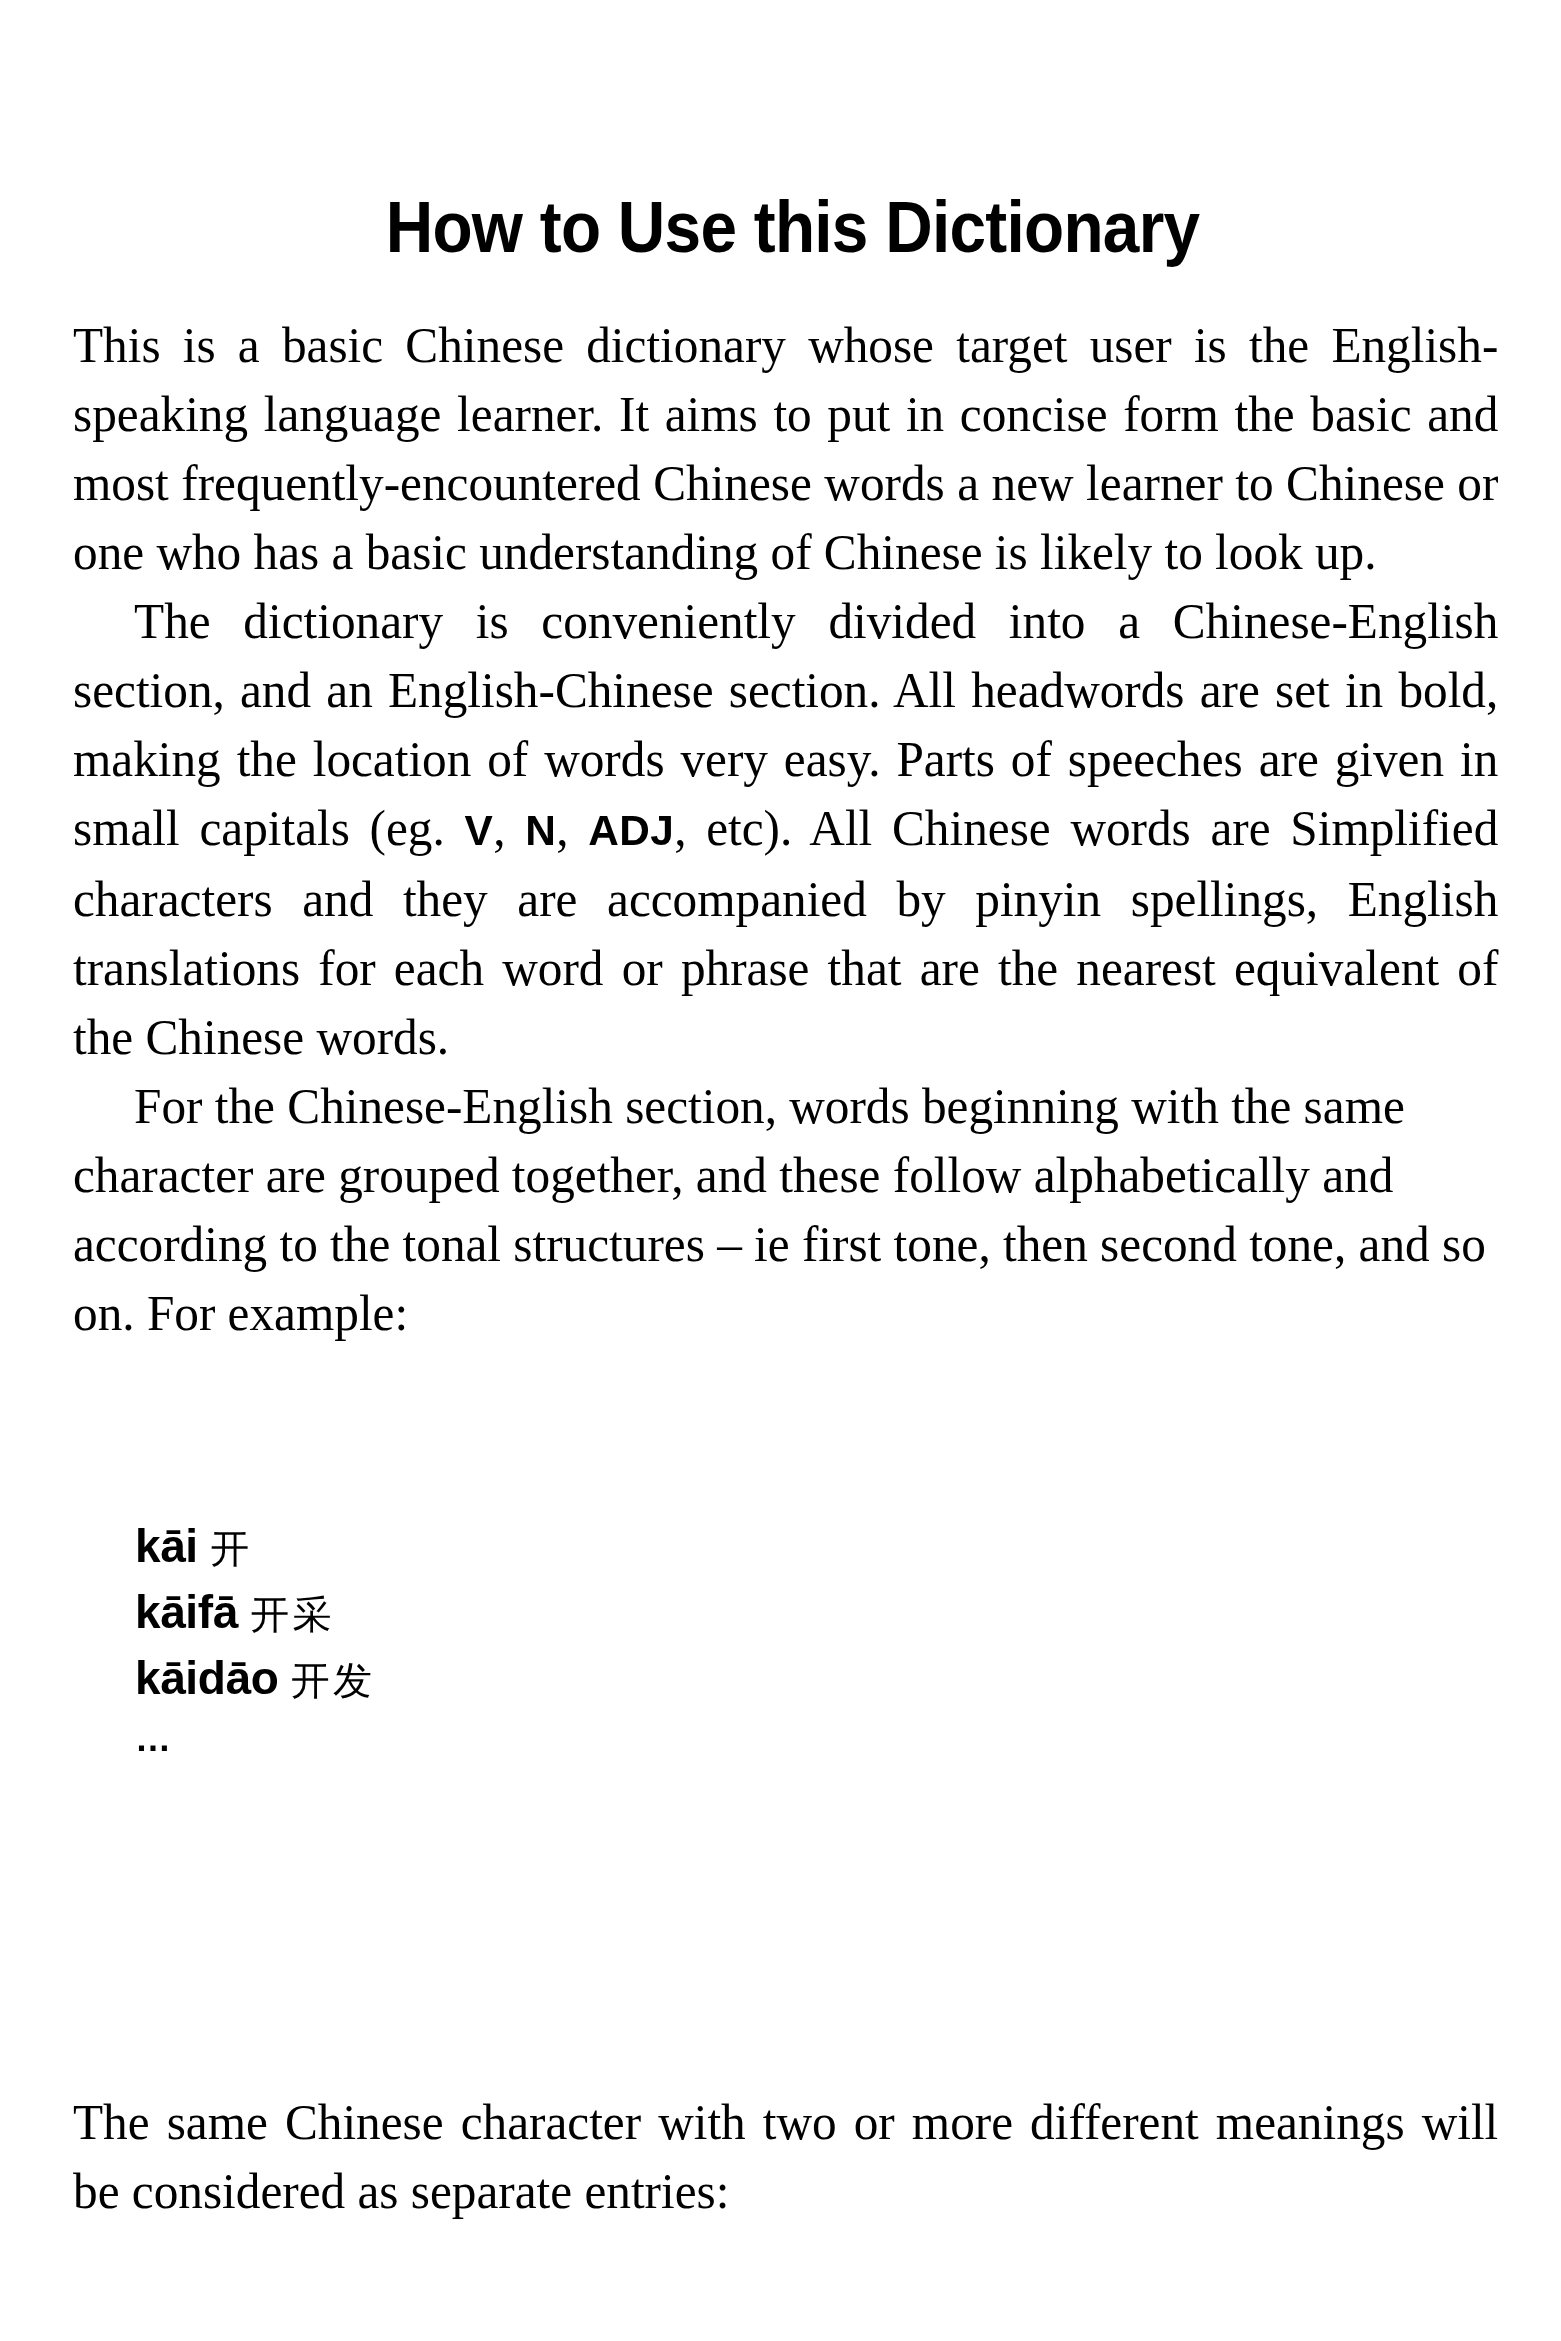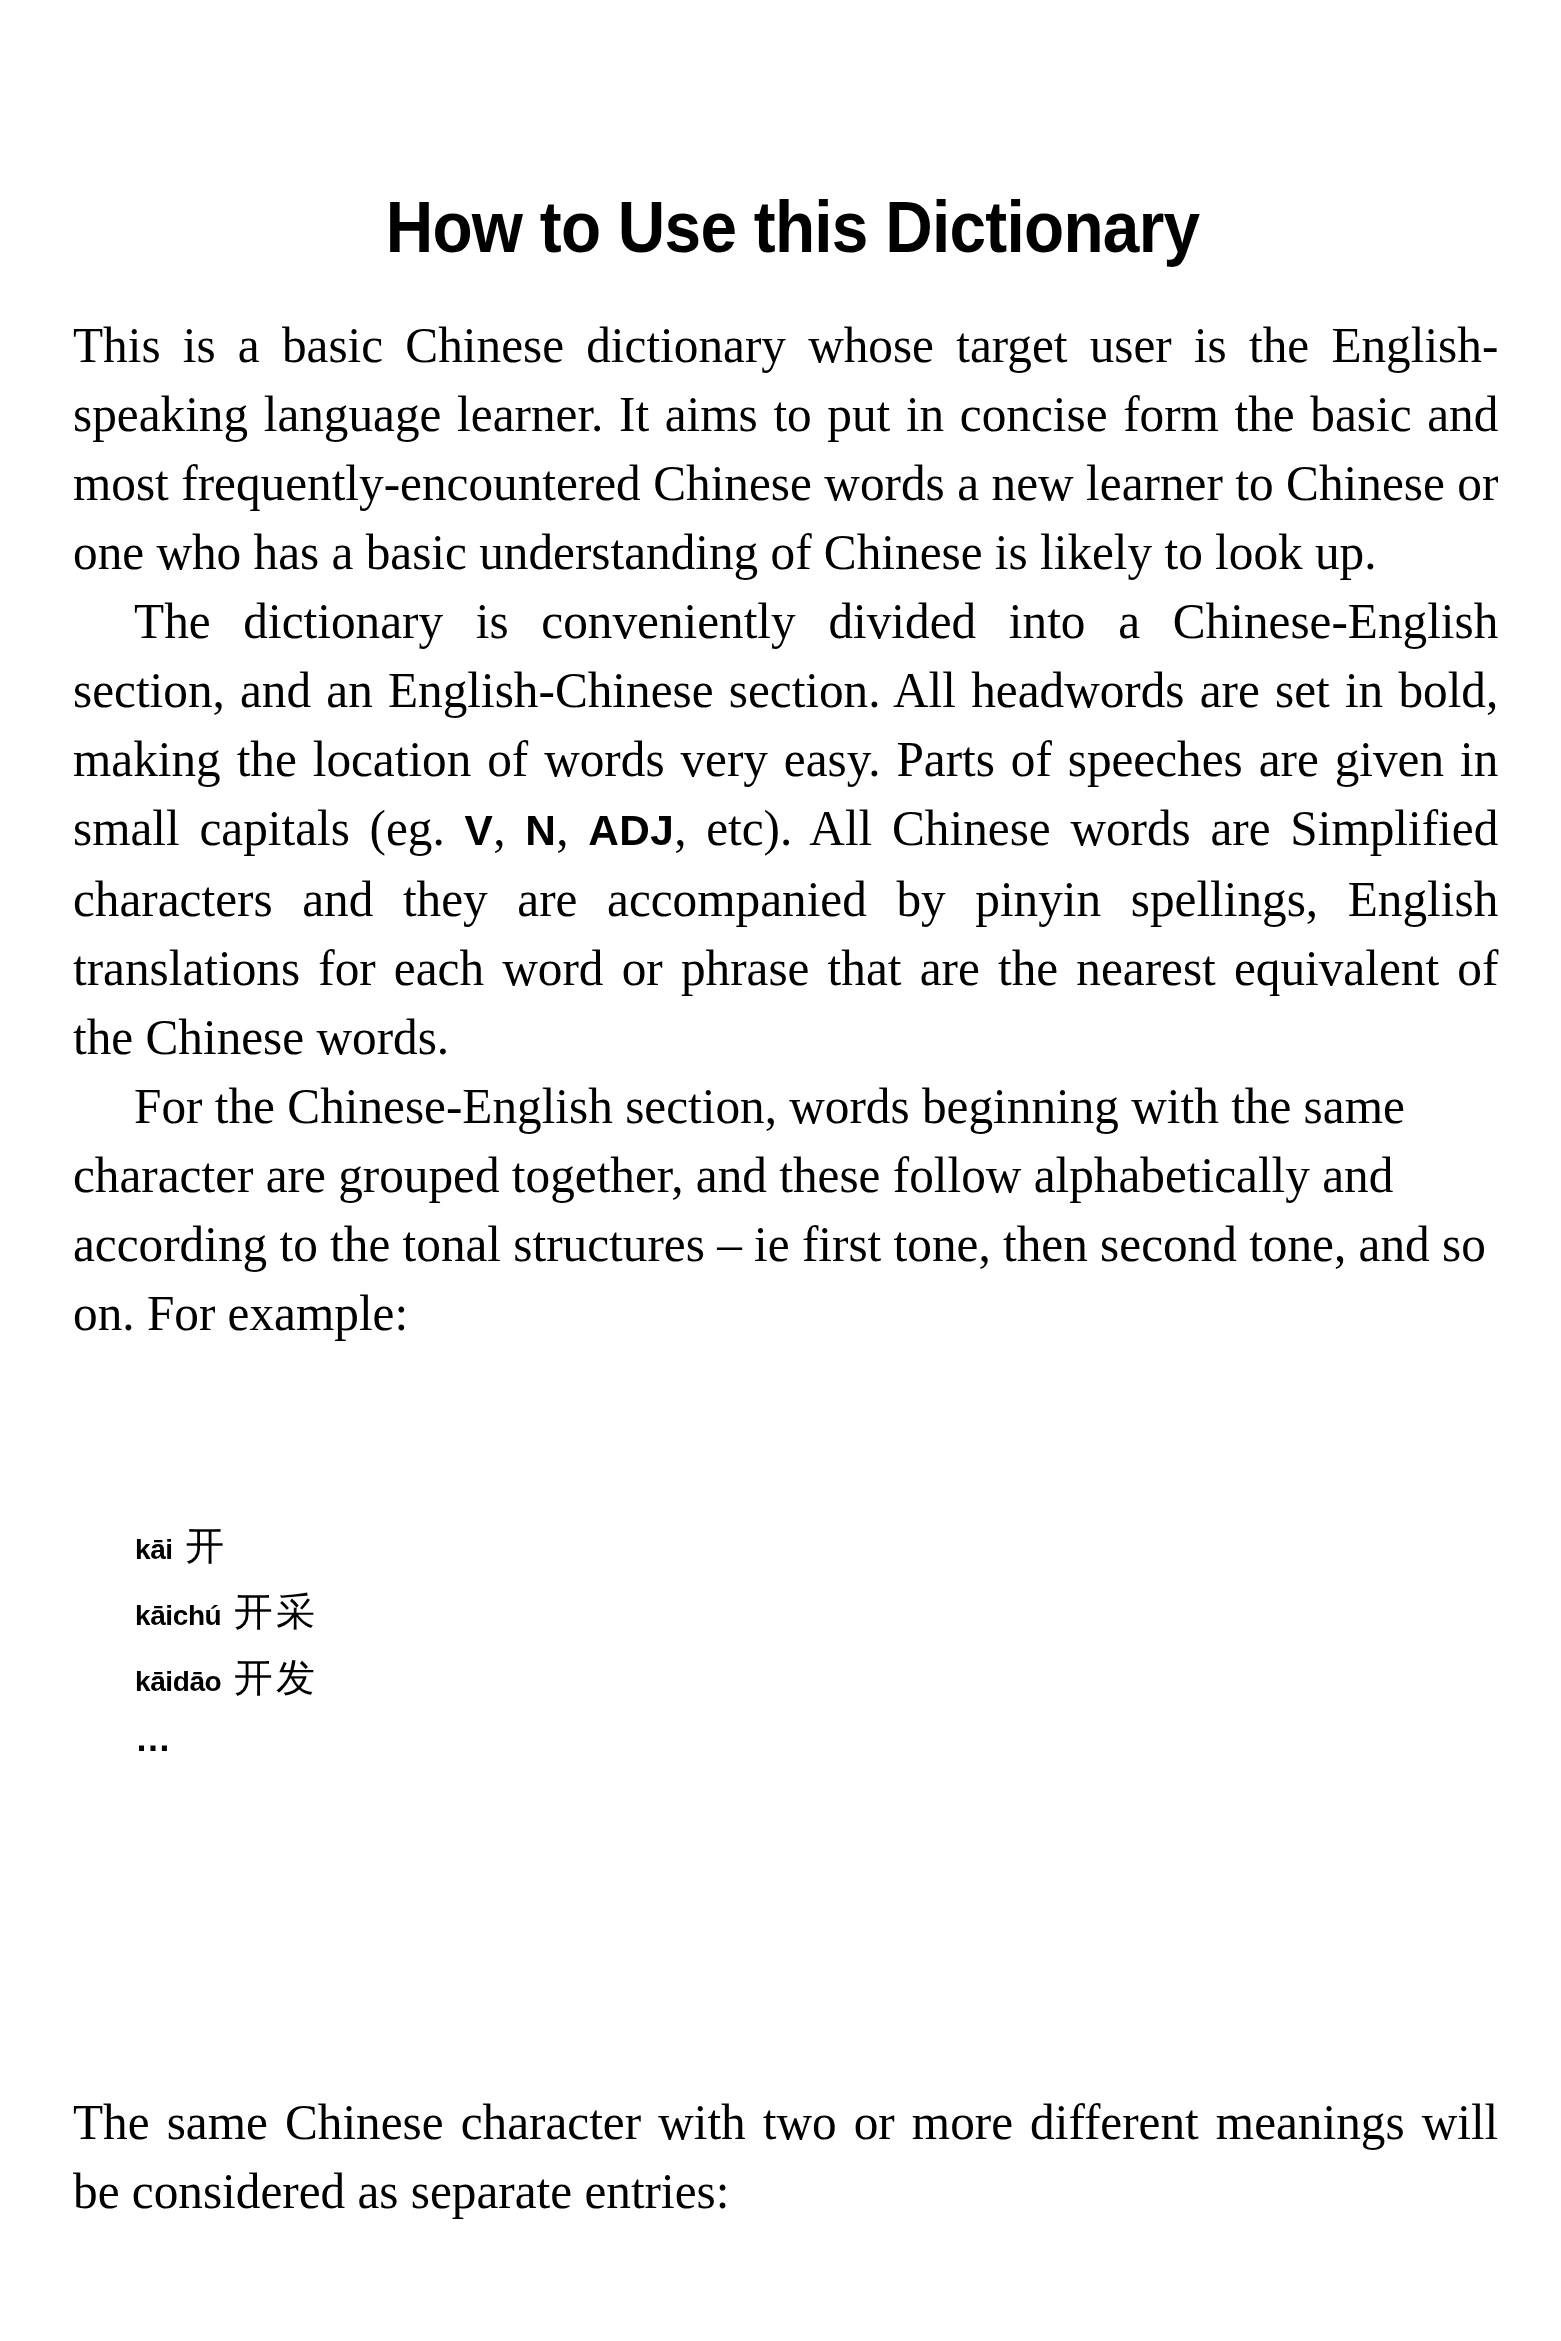--- a/index.html
+++ b/index.html
@@ -85,21 +85,21 @@
   }
   .example-row {
     display: block;
     height: 66px;
     line-height: 66px;
     white-space: nowrap;
   }
   .pinyin {
     font-family: "Liberation Sans", "DejaVu Sans", sans-serif;
     font-weight: bold;
-    font-size: 28px;
+    font-size: 46px;
     letter-spacing: -0.4px;
   }
   .hanzi {
     font-family: "DejaVu Sans", "Liberation Sans", sans-serif;
     font-weight: normal;
     font-size: 39px;
     margin-left: 12.5px;
     letter-spacing: 3.1px;
   }
   .ellipsis-row {
@@ -141,21 +141,21 @@
     <p class="para indent"><span>The dictionary is conveniently divided into a Chinese-English section, and an English-Chinese section. All headwords are set in bold, making the location of words very easy. Parts of speeches are given in small capitals (eg. </span><span class="pos">V</span><span>, </span><span class="pos">N</span><span>, </span><span class="pos">ADJ</span><span>, etc). All Chinese words are Simplified characters and they are accompanied by pinyin spellings, English translations for each word or phrase that are the nearest equivalent of the Chinese words.</span></p>
 
     <p class="para indent">For the Chinese-English section, words beginning with the same character are grouped together, and these follow alphabetically and according to the tonal structures – ie first tone, then second tone, and so on.  For example:</p>
 
   </div>
 
   <div class="example-list">
 
     <span class="example-row"><span class="pinyin">kāi</span><span class="hanzi">开</span></span>
 
-    <span class="example-row"><span class="pinyin">kāichú</span><span class="hanzi">开采</span></span>
+    <span class="example-row"><span class="pinyin">kāifā</span><span class="hanzi">开采</span></span>
 
 
 
     <span class="example-row"><span class="pinyin">kāidāo</span><span class="hanzi">开发</span></span>
 
 
     <span class="ellipsis-row">…</span>
 
   </div>
 

